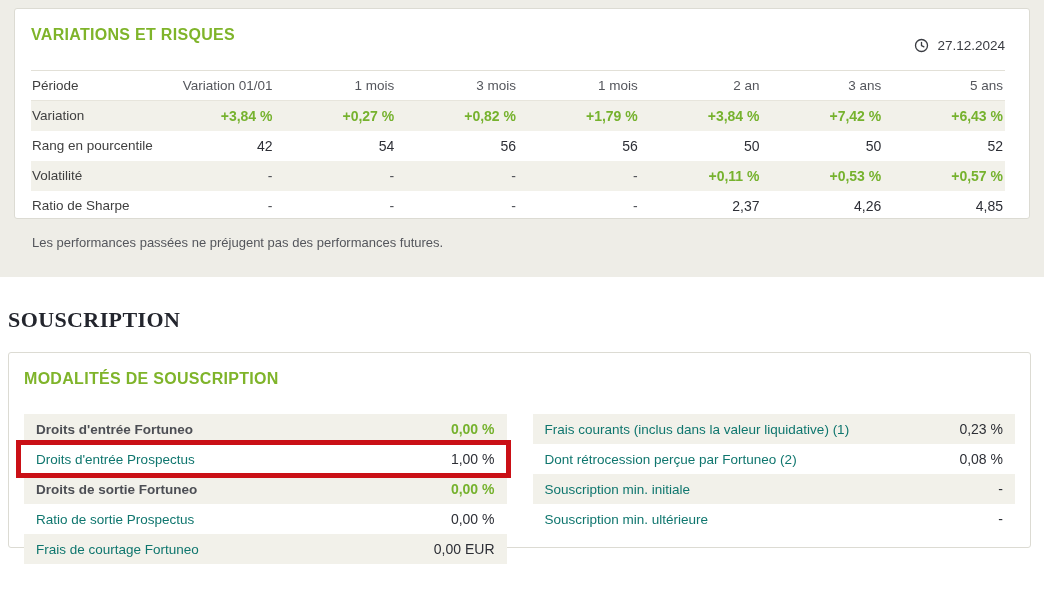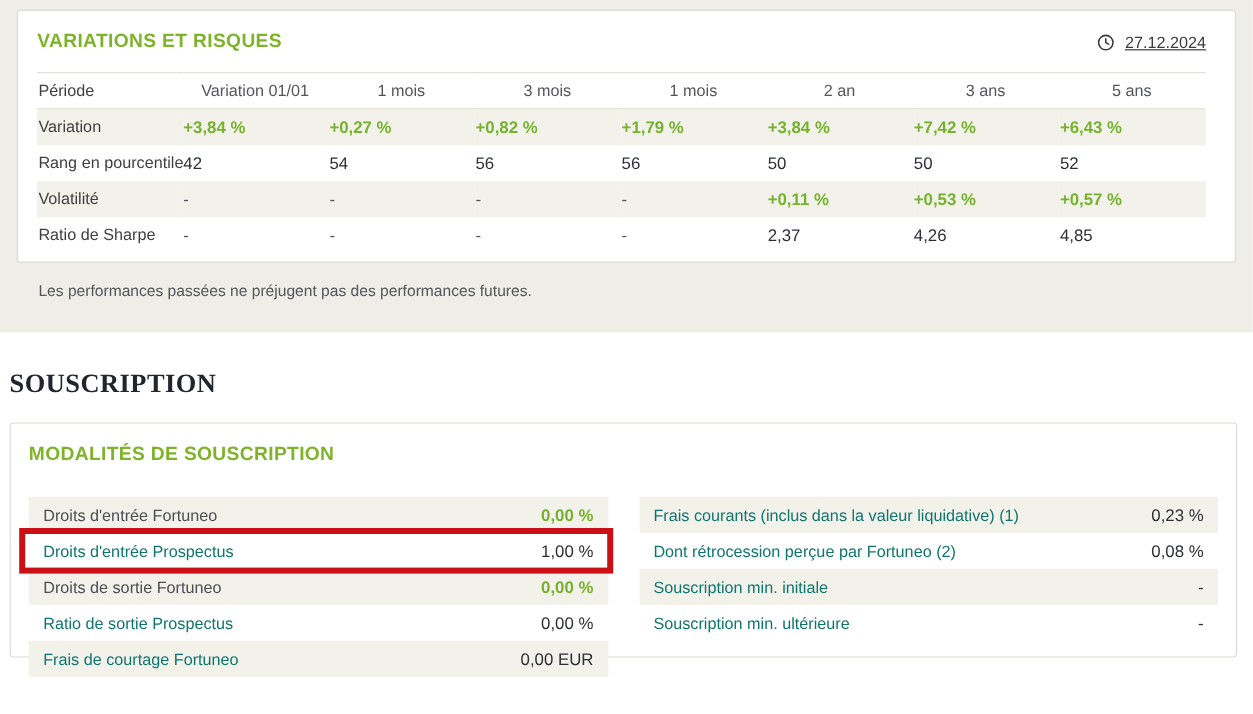--- a/index.html
+++ b/index.html
@@ -38,33 +38,33 @@
     font-weight: 700;
     letter-spacing: 0.3px;
     line-height: 17px;
   }
   .date-block {
     display: flex;
     align-items: flex-start;
     gap: 8px;
     font-size: 13.5px;
     color: #3a3c42;
-    margin-top: 2px;
-    text-decoration: underline;
+    margin-top: 12px;
   }
   .clock { display: inline-flex; }
 
   
   table.perf-table {
     width: 100%;
     border-collapse: collapse;
     table-layout: fixed;
   }
   .perf-table th, .perf-table td {
     font-weight: 400;
+    text-align: right;
     padding: 0 2px 0 0;
     height: 30px;
     white-space: nowrap;
   }
   .perf-table th {
     font-size: 13.5px;
     color: #54565c;
     border-top: 1px solid #e2e0d7;
     border-bottom: 1px solid #e7e5dc;
   }
@@ -116,21 +116,21 @@
   .fee-row {
     height: 30px;
     display: flex;
     justify-content: space-between;
     align-items: center;
     padding: 0 12px;
     font-size: 13.5px;
   }
   .fee-row.odd { background: #f2f1ea; }
   .fee-label { color: #0f766e; }
-  .fee-label.bold { font-weight: 400; color: #4c4e54; }
+  .fee-label.bold { font-weight: 700; color: #4c4e54; }
   .fee-value { font-size: 14px; color: #2d2f36; }
   .fee-value.green { color: #76b22e; font-weight: 700; }
 
   .hl-wrap { position: relative; }
   .red-frame {
     position: absolute;
     left: -8px; right: -4px; top: -4px; bottom: -4px;
     border: 5px solid #ca1016;
     pointer-events: none;
     z-index: 2;

